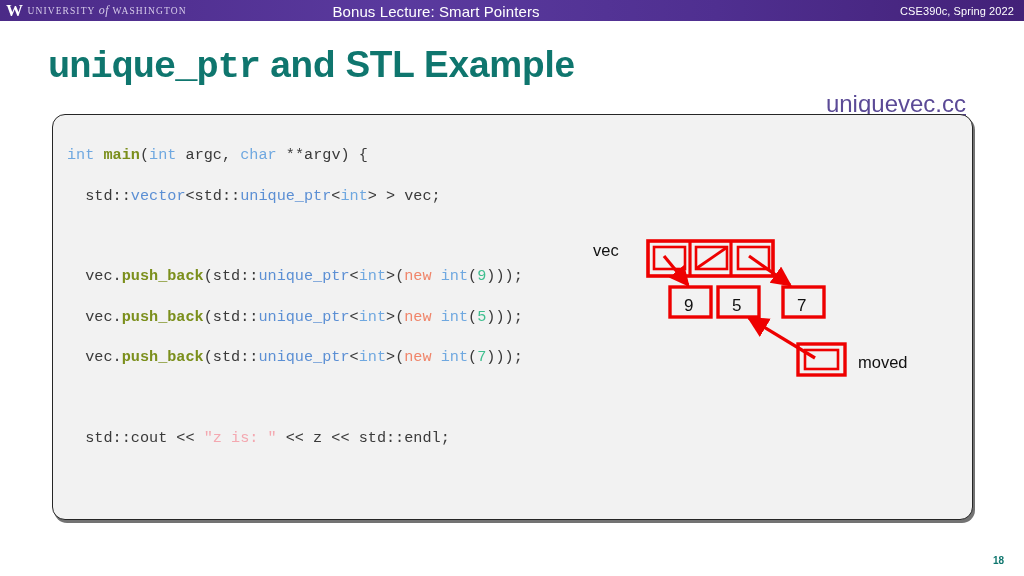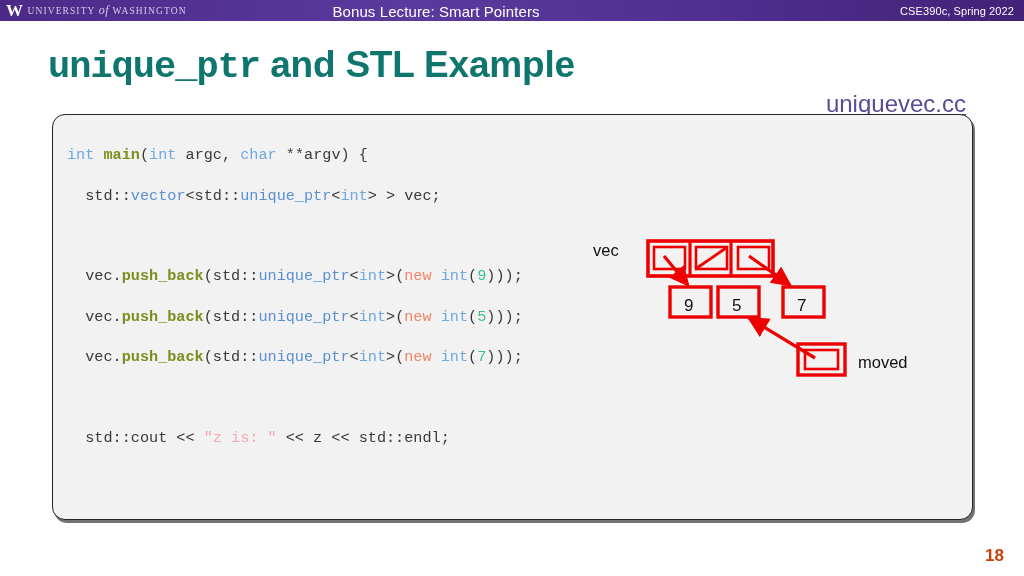--- a/index.html
+++ b/index.html
@@ -153,23 +153,23 @@
     white-space: nowrap;
   }
   .lbl-vec   { left: 585px; top: 241px; margin-left: 8px; }
   .lbl-moved { left: 858px; top: 353px; }
 
   
   .page-number {
     position: absolute;
     right: 20px;
     bottom: 10px;
-    font-size: 17px;
-    font-weight: bold;
-    color: #c2410c;
+    font-size: 10px;
+    font-weight: bold;
+    color: #0f766e;
   }
 </style>
 </head>
 <body>
 
 <div class="header-bar">
   <div class="uw-logo">
     <span class="uw-w">W</span>
     <span class="uw-name"><span>UNIVERSITY</span> <span class="of">of</span> <span>WASHINGTON</span></span>
   </div>

